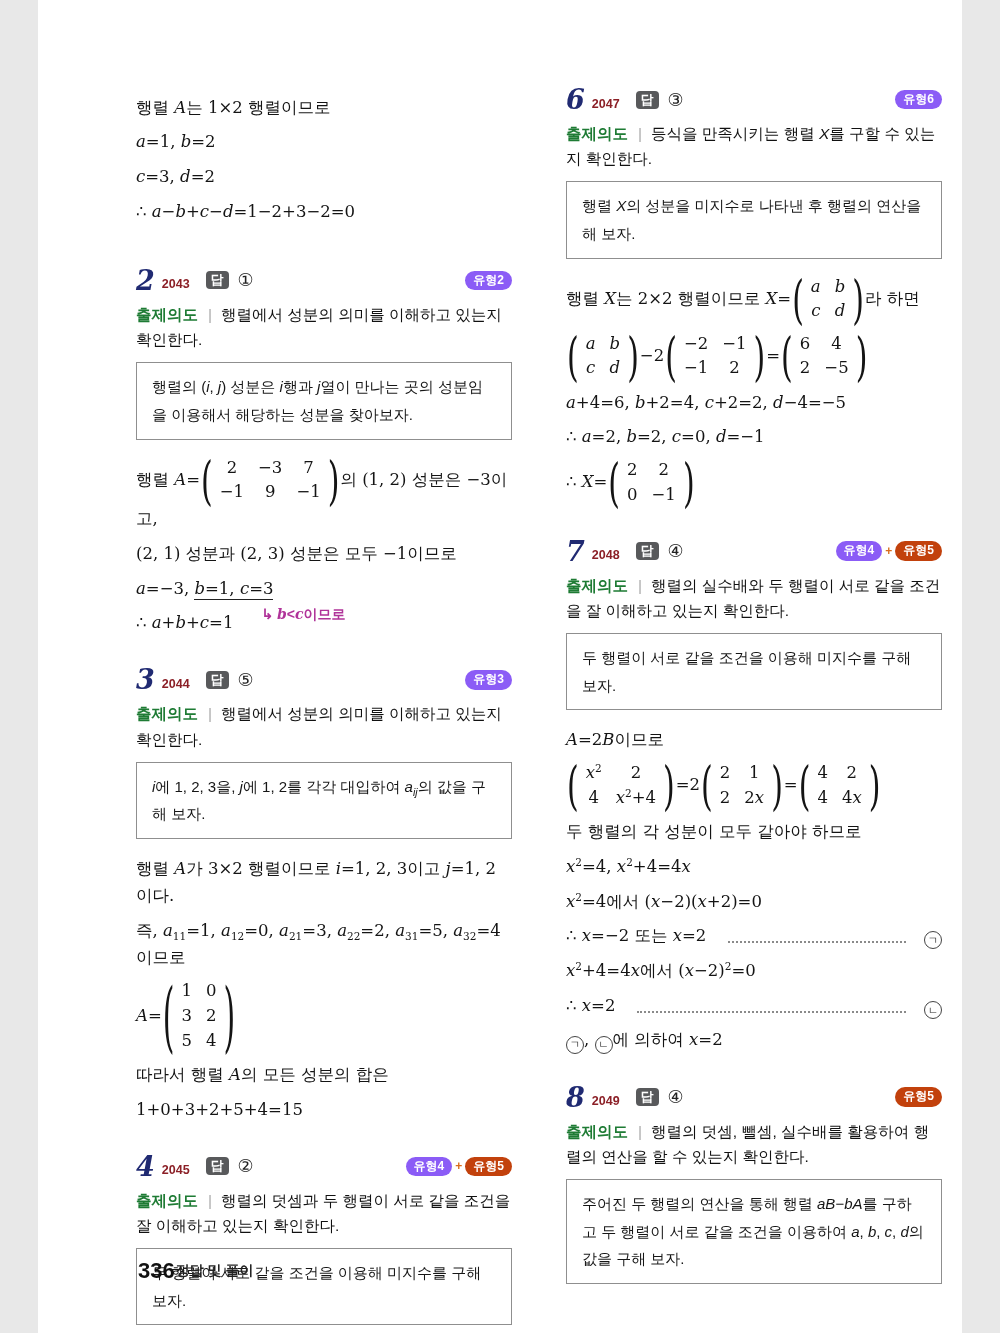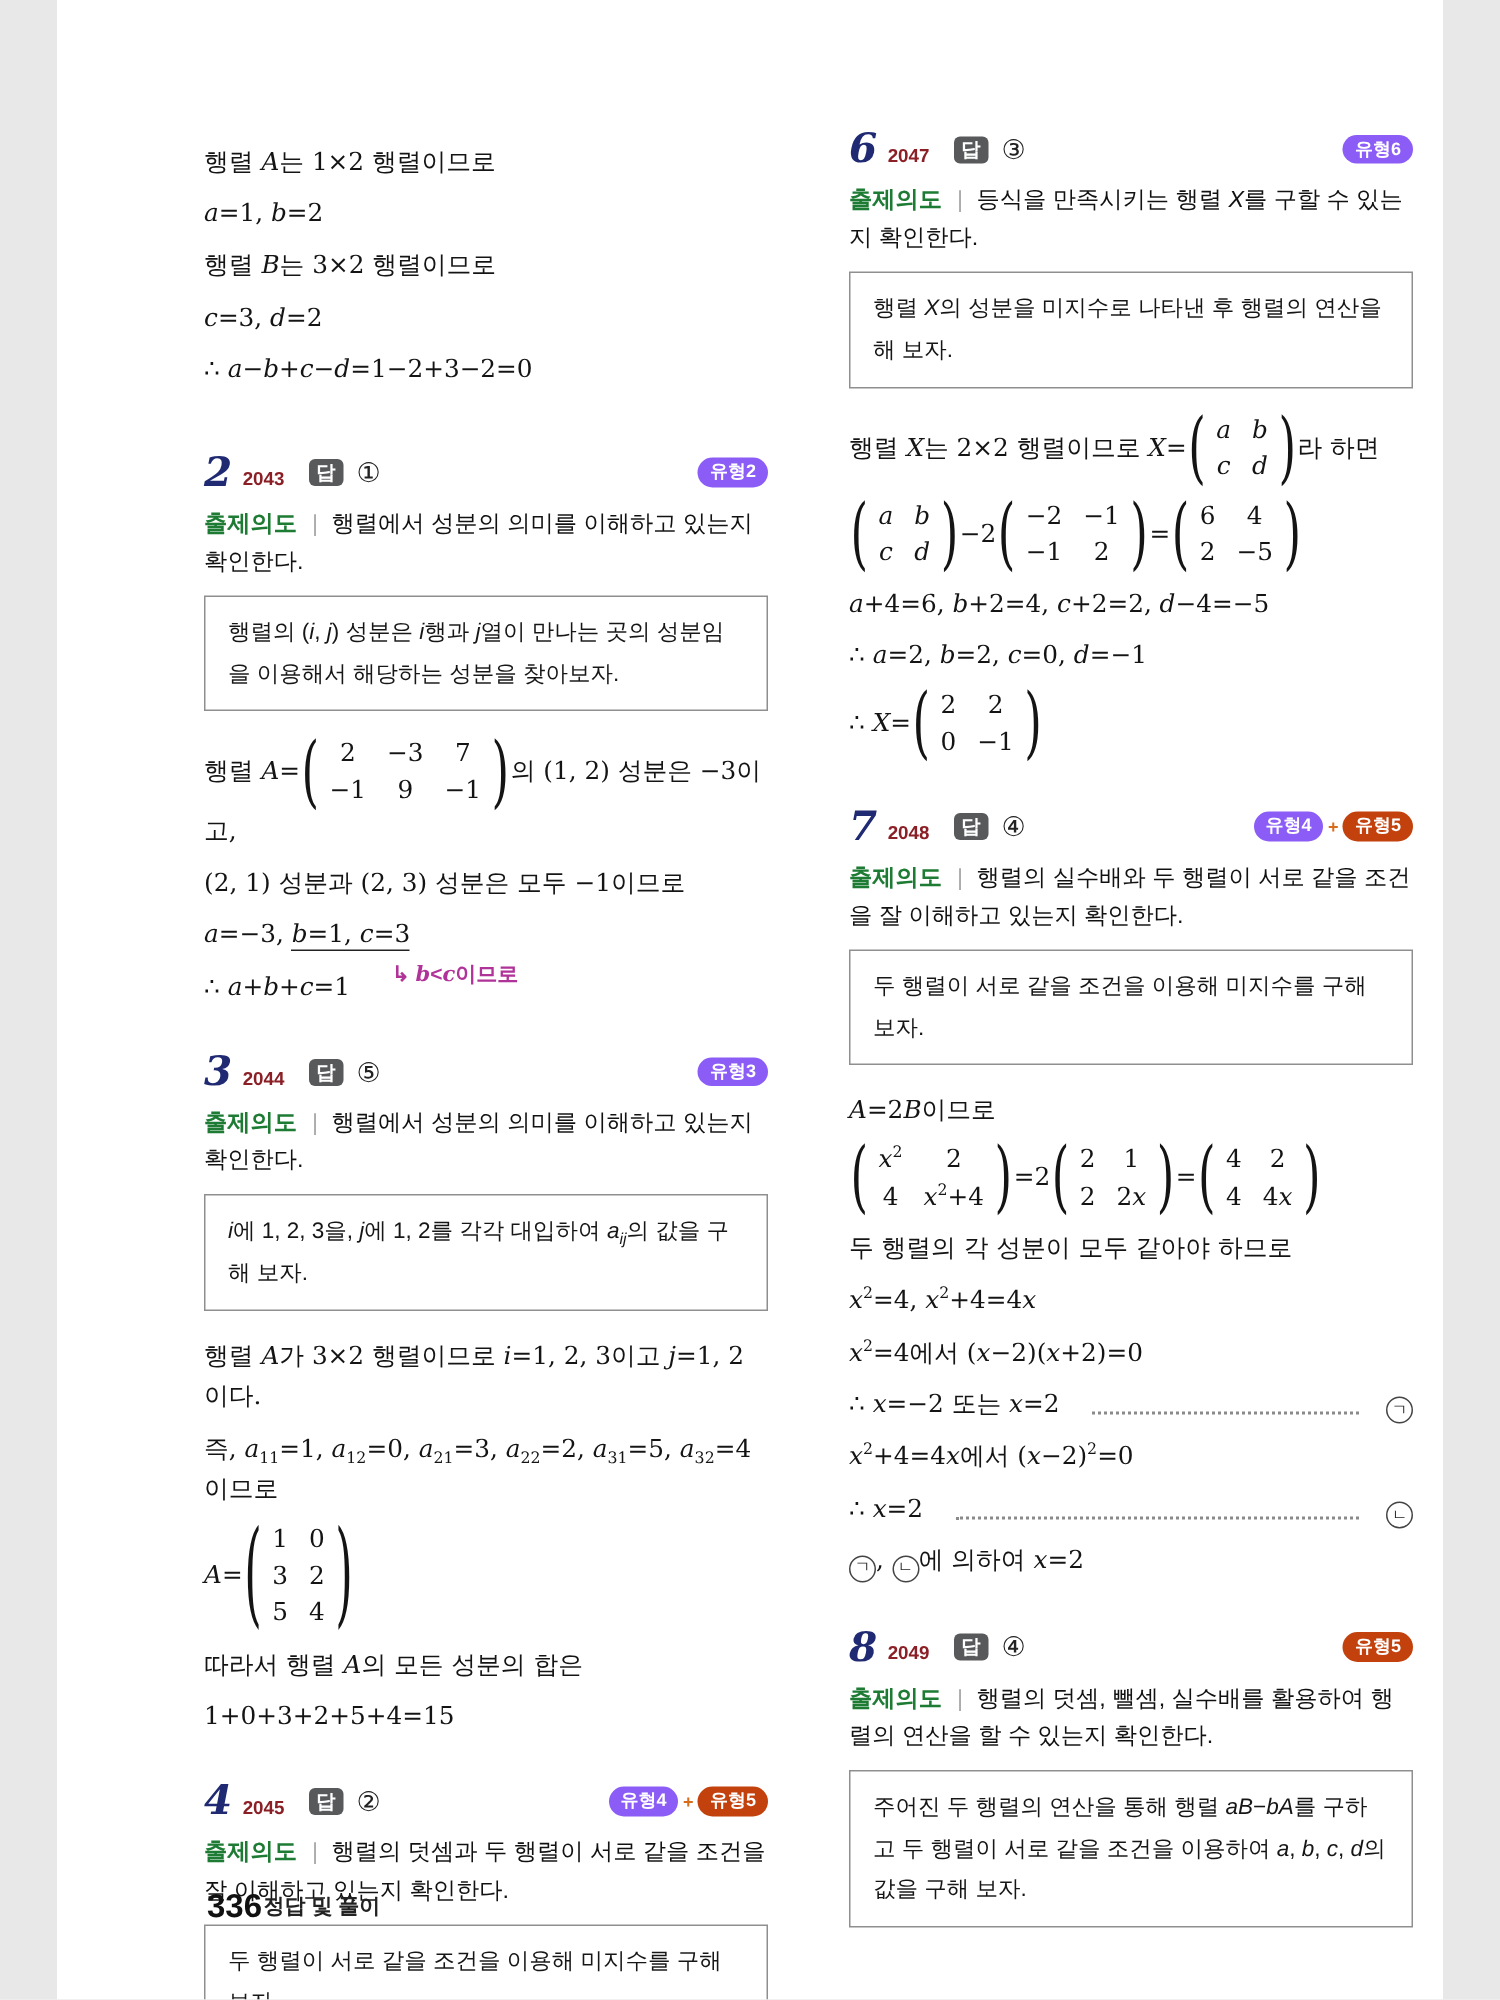--- a/index.html
+++ b/index.html
@@ -91,21 +91,20 @@
 </head>
 <body>
 
 <div class="page">
   <div class="columns">
     <div class="col">
         <div class="problem cont">
           <div class="sol">
             <div class="ln">행렬 <i>A</i>는 1×2 행렬이므로</div>
             <div class="ln"><i>a</i>=1, <i>b</i>=2</div>
-            <div class="ln">행렬 <i>B</i>는 3×2 행렬이므로</div>
             <div class="ln"><i>c</i>=3, <i>d</i>=2</div>
             <div class="ln">∴ <i>a</i>−<i>b</i>+<i>c</i>−<i>d</i>=1−2+3−2=0</div>
           </div>
         </div>
         <div class="problem">
           <div class="phead">
             <span class="pnum">2</span>
             <span class="pcode">2043</span>
             <span class="abadge">답</span>
             <span class="aval">①</span>

